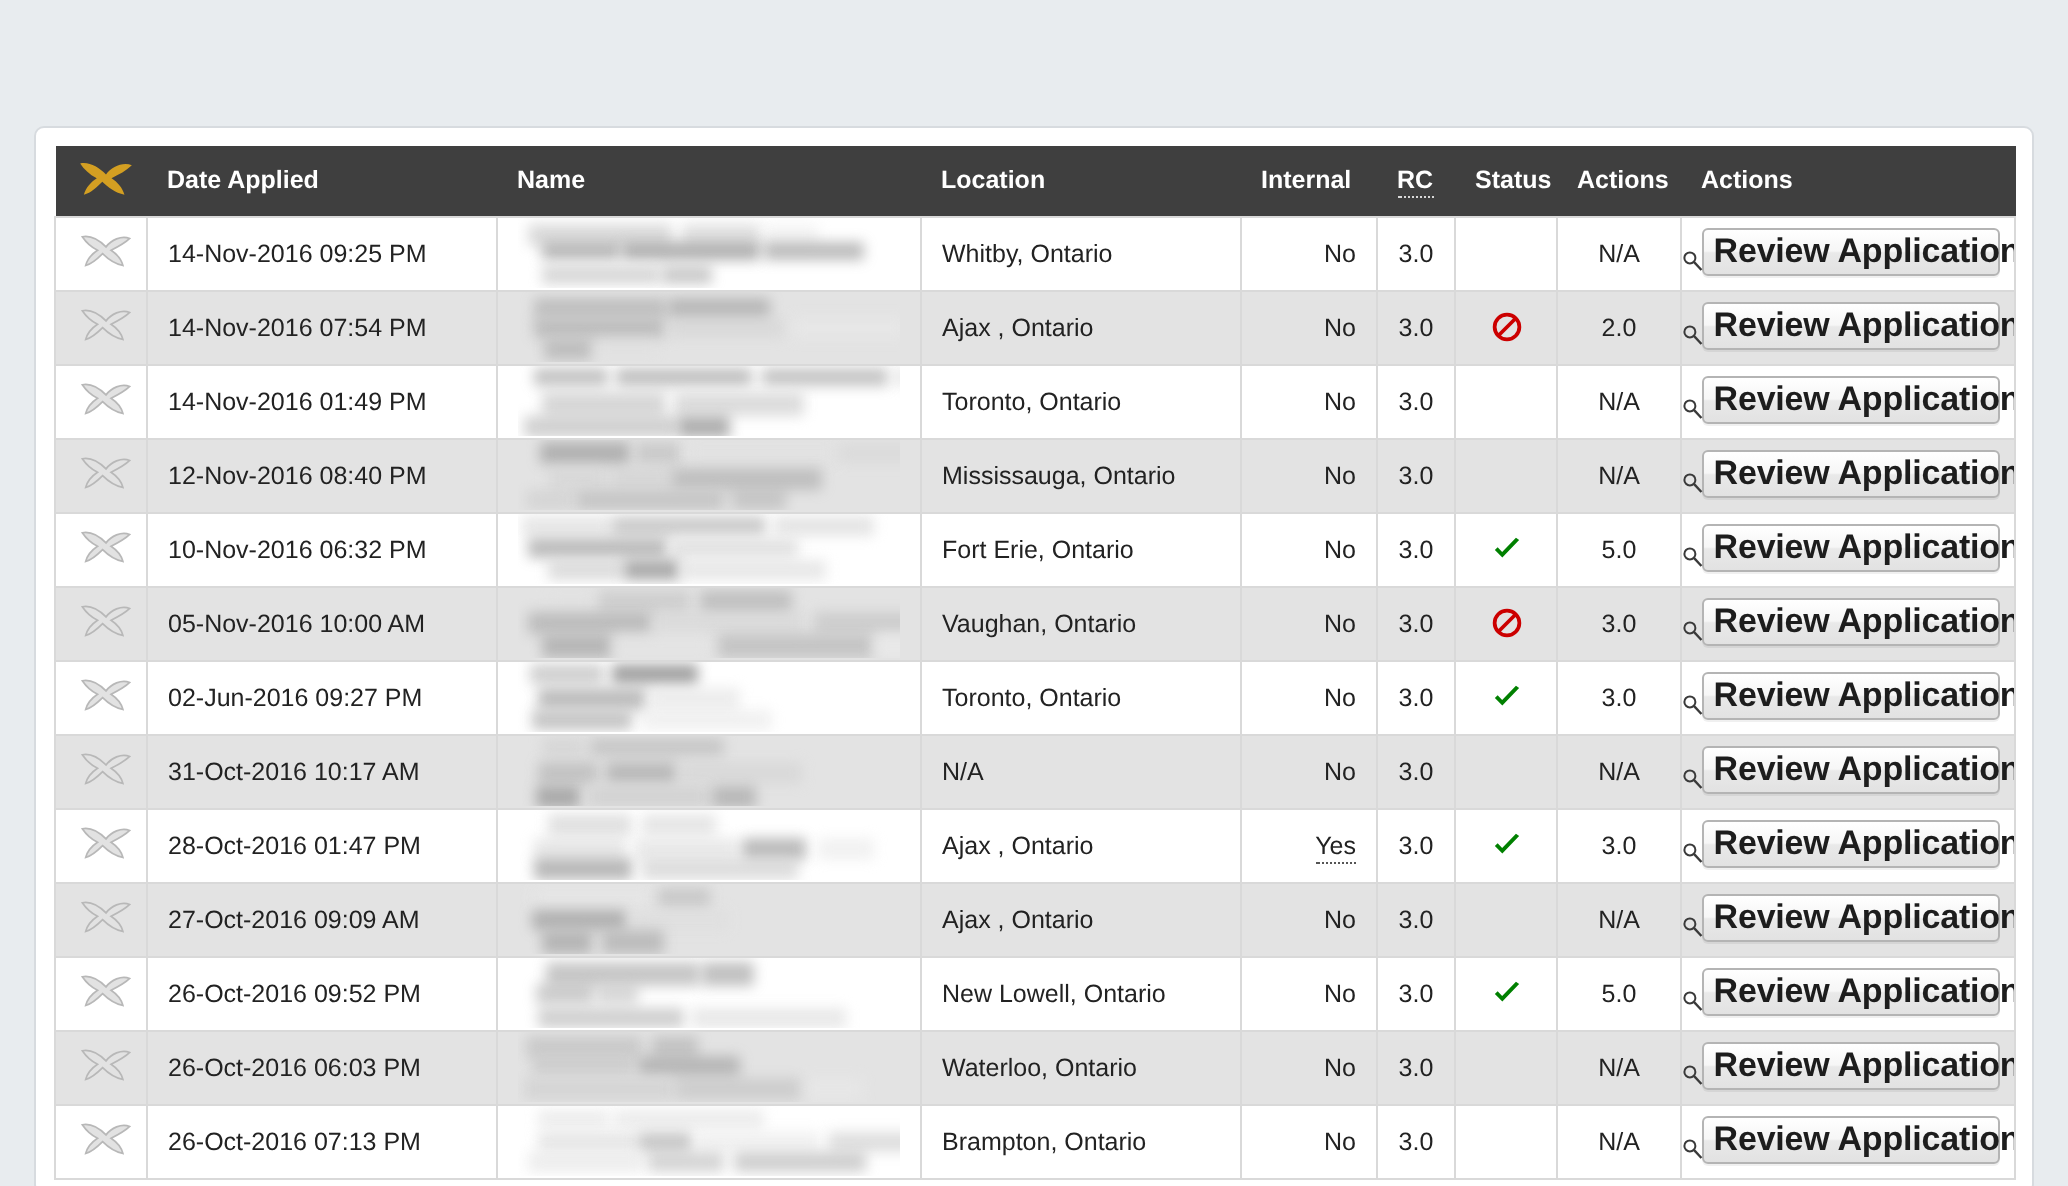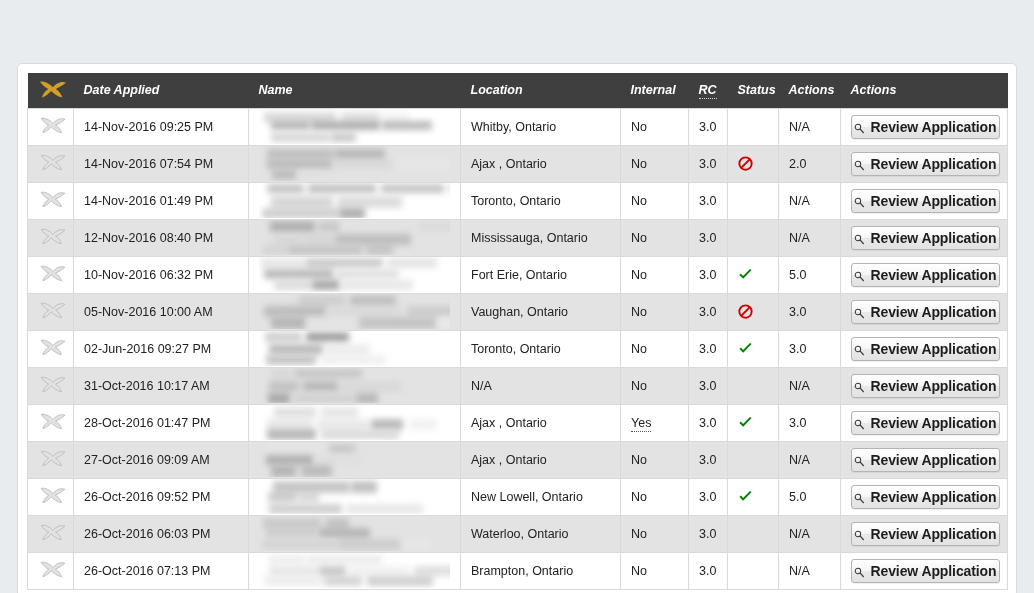--- a/index.html
+++ b/index.html
@@ -86,21 +86,20 @@
     color: #ffffff;
     font-size: 12.5px;
     font-weight: bold;
     height: 35px;
     padding: 0 10px;
     text-align: left;
     border: 0;
     box-sizing: border-box;
     white-space: nowrap;
     vertical-align: middle;
-    font-style: italic;
   }
   th.th-icon { width: 46px; padding: 0; text-align: center; }
   th.th-date { width: 175px; }
   th.th-name { width: 212px; margin-top: 23px; }
   th.th-loc  { width: 160px; }
   th.th-int  { width: 68px; text-align: left; }
   th.th-rc   { width: 39px; text-align: center; padding: 0 4px; }
   th.th-status { width: 51px; text-align: center; padding: 0 4px; background: #0c7cc0; }
   th.th-rating { width: 62px; text-align: center; padding: 0 4px; }
   th.th-actions { width: 167px; text-align: center; }
@@ -127,22 +126,22 @@
     box-sizing: border-box;
     vertical-align: middle;
     white-space: nowrap;
     overflow: hidden;
     background: #ffffff;
   }
   table.grid tbody tr.alt td { background: #e3e3e3; }
 
   td.c-icon { padding: 0; text-align: center; border-left: 1px solid #d9d9d9; }
   td.c-name { padding: 0; position: relative; }
-  td.c-int  { text-align: left; }
-  td.c-rc, td.c-status, td.c-rating { padding: 0 4px; }
+  td.c-int  { text-align: right; }
+  td.c-rc, td.c-status, td.c-rating { text-align: center; padding: 0 4px; }
   td.c-actions { text-align: center; padding: 0 8px; }
 
   
   .redact {
     position: relative;
     height: 35px;
     width: 100%;
     overflow: hidden;
   }
   .redact span {
@@ -167,21 +166,21 @@
     display: inline-flex;
     align-items: center;
     justify-content: center;
     gap: 5px;
     width: 149px;
     height: 24px;
     background: linear-gradient(to bottom, #ffffff 0%, #f6f6f6 48%, #e9e9e9 52%, #e2e2e2 100%);
     border: 1px solid #b4b4b4;
     border-radius: 3px;
     font-family: "Liberation Sans", sans-serif;
-    font-size: 14px;
+    font-size: 17px;
     font-weight: bold;
     color: #1d1d1d;
     cursor: pointer;
     box-sizing: border-box;
     padding: 0;
     letter-spacing: -0.1px;
     box-shadow: 0 1px 0 rgba(0,0,0,0.06);
   }
   .magnifier { display: inline-block; width: 11px; height: 11px; vertical-align: middle; }
 </style>

